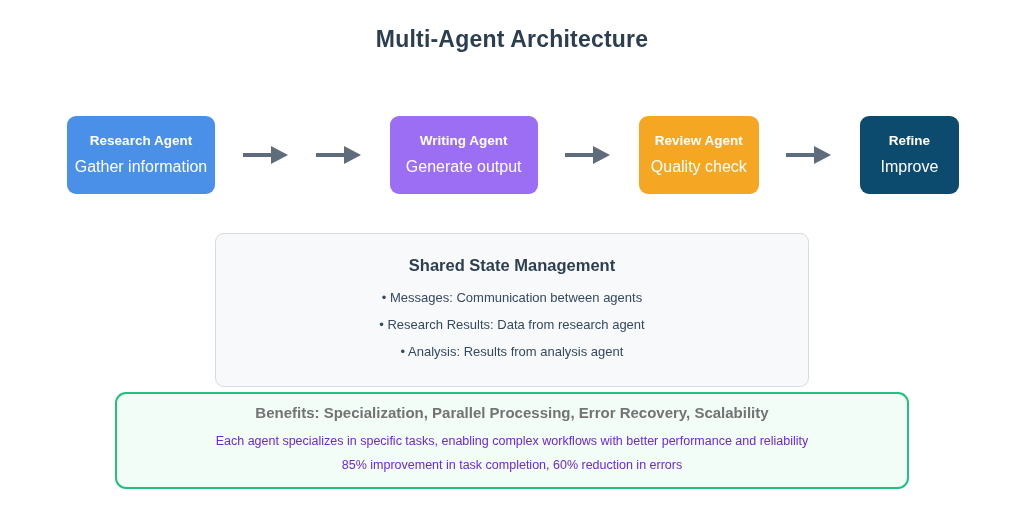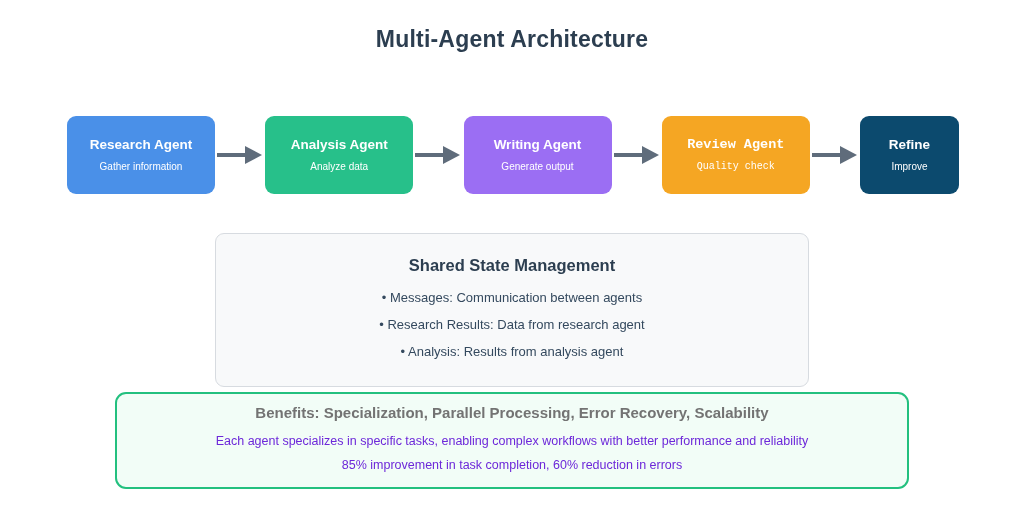--- a/index.html
+++ b/index.html
@@ -50,21 +50,21 @@
     flex: none;
   }
   .agent-title {
     font-size: 13.5px;
     font-weight: bold;
     line-height: 1.1;
     margin-bottom: 9px;
     white-space: nowrap;
   }
   .agent-sub {
-    font-size: 10px;
+    font-size: 16px;
     font-weight: normal;
     line-height: 1.1;
     white-space: nowrap;
   }
 
   .arrow {
     flex: none;
     width: 46px;
     height: 18px;
     position: relative;
@@ -156,37 +156,33 @@
 
 <div id="flow-row">
     <div class="agent-box" style="background: rgb(74, 144, 232); width: 148px;">
       <div class="agent-title">Research Agent</div>
       <div class="agent-sub">Gather information</div>
     </div>
     <div class="arrow">
       <div class="shaft" style="background: rgb(95, 108, 123);"></div>
       <div class="head" style="border-left-color: rgb(95, 108, 123);"></div>
     </div>
-    <div class="agent-box" style="background: rgb(39, 192, 138); width: 148px;">
-      <div class="agent-title">Analysis Agent</div>
-      <div class="agent-sub">Analyze data</div>
-    </div>
     <div class="arrow">
       <div class="shaft" style="background: rgb(95, 108, 123);"></div>
       <div class="head" style="border-left-color: rgb(95, 108, 123);"></div>
     </div>
     <div class="agent-box" style="background: rgb(155, 110, 243); width: 148px;">
       <div class="agent-title">Writing Agent</div>
       <div class="agent-sub">Generate output</div>
     </div>
     <div class="arrow">
       <div class="shaft" style="background: rgb(95, 108, 123);"></div>
       <div class="head" style="border-left-color: rgb(95, 108, 123);"></div>
     </div>
-    <div class="agent-box" style="background: rgb(245, 166, 35); width: 148px; font-family: Liberation Mono, monospace;">
+    <div class="agent-box" style="background: rgb(245, 166, 35); width: 120px;">
       <div class="agent-title">Review Agent</div>
       <div class="agent-sub">Quality check</div>
     </div>
     <div class="arrow">
       <div class="shaft" style="background: rgb(95, 108, 123);"></div>
       <div class="head" style="border-left-color: rgb(95, 108, 123);"></div>
     </div>
     <div class="agent-box" style="background: #0c4a6e; width: 99px;">
       <div class="agent-title">Refine</div>
       <div class="agent-sub">Improve</div>

